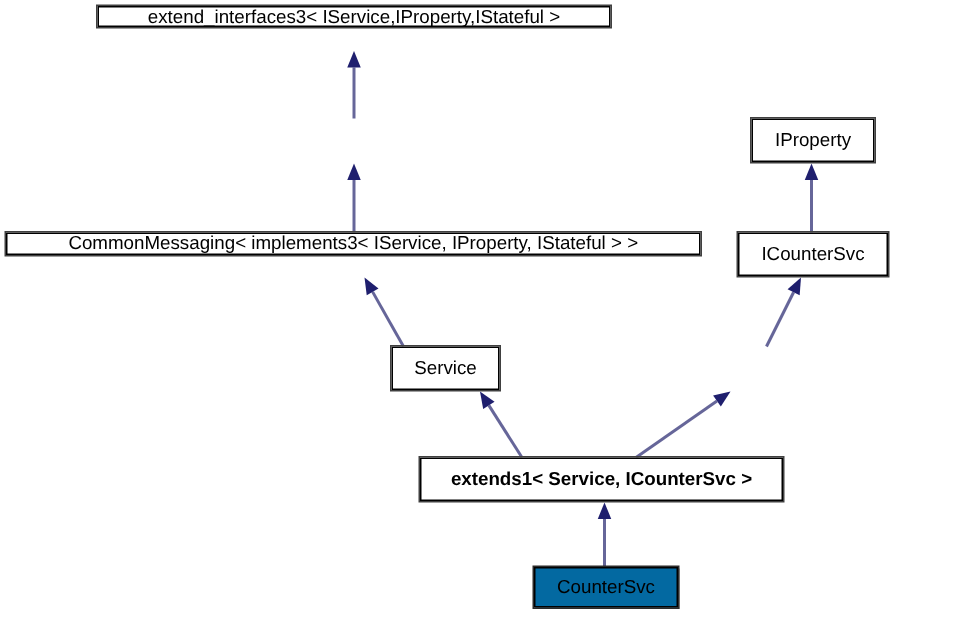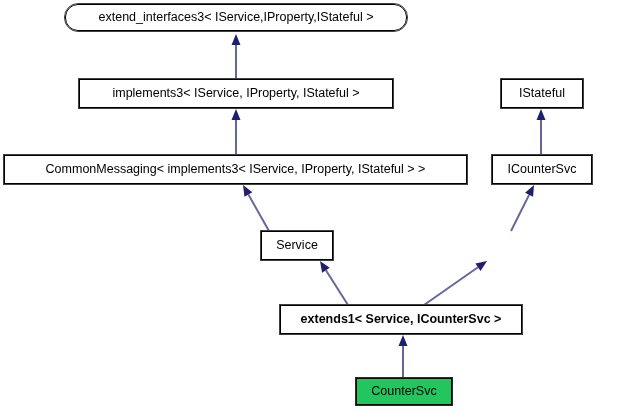--- a/index.html
+++ b/index.html
@@ -40,21 +40,21 @@
     z-index: 3;
   }
   .node .node-label {
     font-size: 12.5px;
     line-height: 13px;
     color: #000000;
     letter-spacing: 0px;
     padding: 0 6px;
   }
   .node.current {
-    background: #22c55e;
+    background: #0369a1;
     border: 1px solid #000000;
     outline: 1px solid #2b2b2b;
     box-shadow: 1px 1px 0 #7a7a7a;
   }
 </style>
 </head>
 <body>
 
 <div id="diagram">
   <svg id="edge-layer" viewBox="0 0 641 411" width="641" height="411" xmlns="http://www.w3.org/2000/svg">
@@ -84,30 +84,27 @@
       </g>
       <g>
         <line x1="424" y1="305" x2="477.9817289610617" y2="267.29847501132195" stroke="#666699" stroke-width="2"></line>
         <polygon points="487,261 480.5583778293298,270.98776770906943 475.40508009279364,263.6091823135745" fill="#1f1f6e"></polygon>
       </g>
       <g>
         <line x1="403" y1="378" x2="403" y2="346" stroke="#666699" stroke-width="2"></line>
         <polygon points="403,335 407.5,346 398.5,346" fill="#1f1f6e"></polygon>
       </g>
     </svg>
-<div class="node" style="left: 65px; top: 4px; width: 342px; height: 27px; border-radius: 13px;">
+<div class="node" style="left: 65px; top: 4px; width: 342px; height: 14px;">
       <span class="node-label">extend_interfaces3&lt; IService,IProperty,IStateful &gt;</span>
     </div>
-    <div class="node" style="left: 79px; top: 79px; width: 314px; height: 29px;">
-      <span class="node-label">implements3&lt; IService, IProperty, IStateful &gt;</span>
+    <div class="node" style="left: 501px; top: 79px; width: 82px; height: 29px;">
+      <span class="node-label">IProperty</span>
     </div>
-    <div class="node" style="left: 501px; top: 79px; width: 82px; height: 29px;">
-      <span class="node-label">IStateful</span>
-    </div>
-    <div class="node" style="left: 4px; top: 155px; width: 463px; height: 29px;">
+    <div class="node" style="left: 4px; top: 155px; width: 463px; height: 15px;">
       <span class="node-label">CommonMessaging&lt; implements3&lt; IService, IProperty, IStateful &gt; &gt;</span>
     </div>
     <div class="node" style="left: 492px; top: 155px; width: 100px; height: 29px;">
       <span class="node-label">ICounterSvc</span>
     </div>
     <div class="node" style="left: 261px; top: 231px; width: 72px; height: 29px;">
       <span class="node-label">Service</span>
     </div>
     <div class="node" style="left: 280px; top: 305px; width: 242px; height: 29px; font-weight: bold;">
       <span class="node-label">extends1&lt; Service, ICounterSvc &gt;</span>

